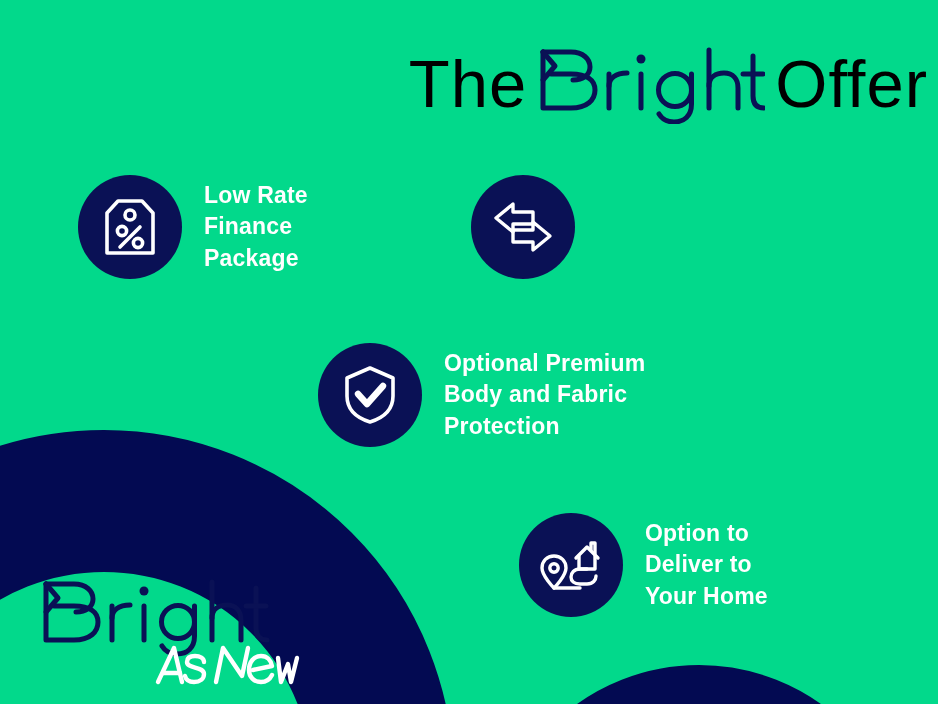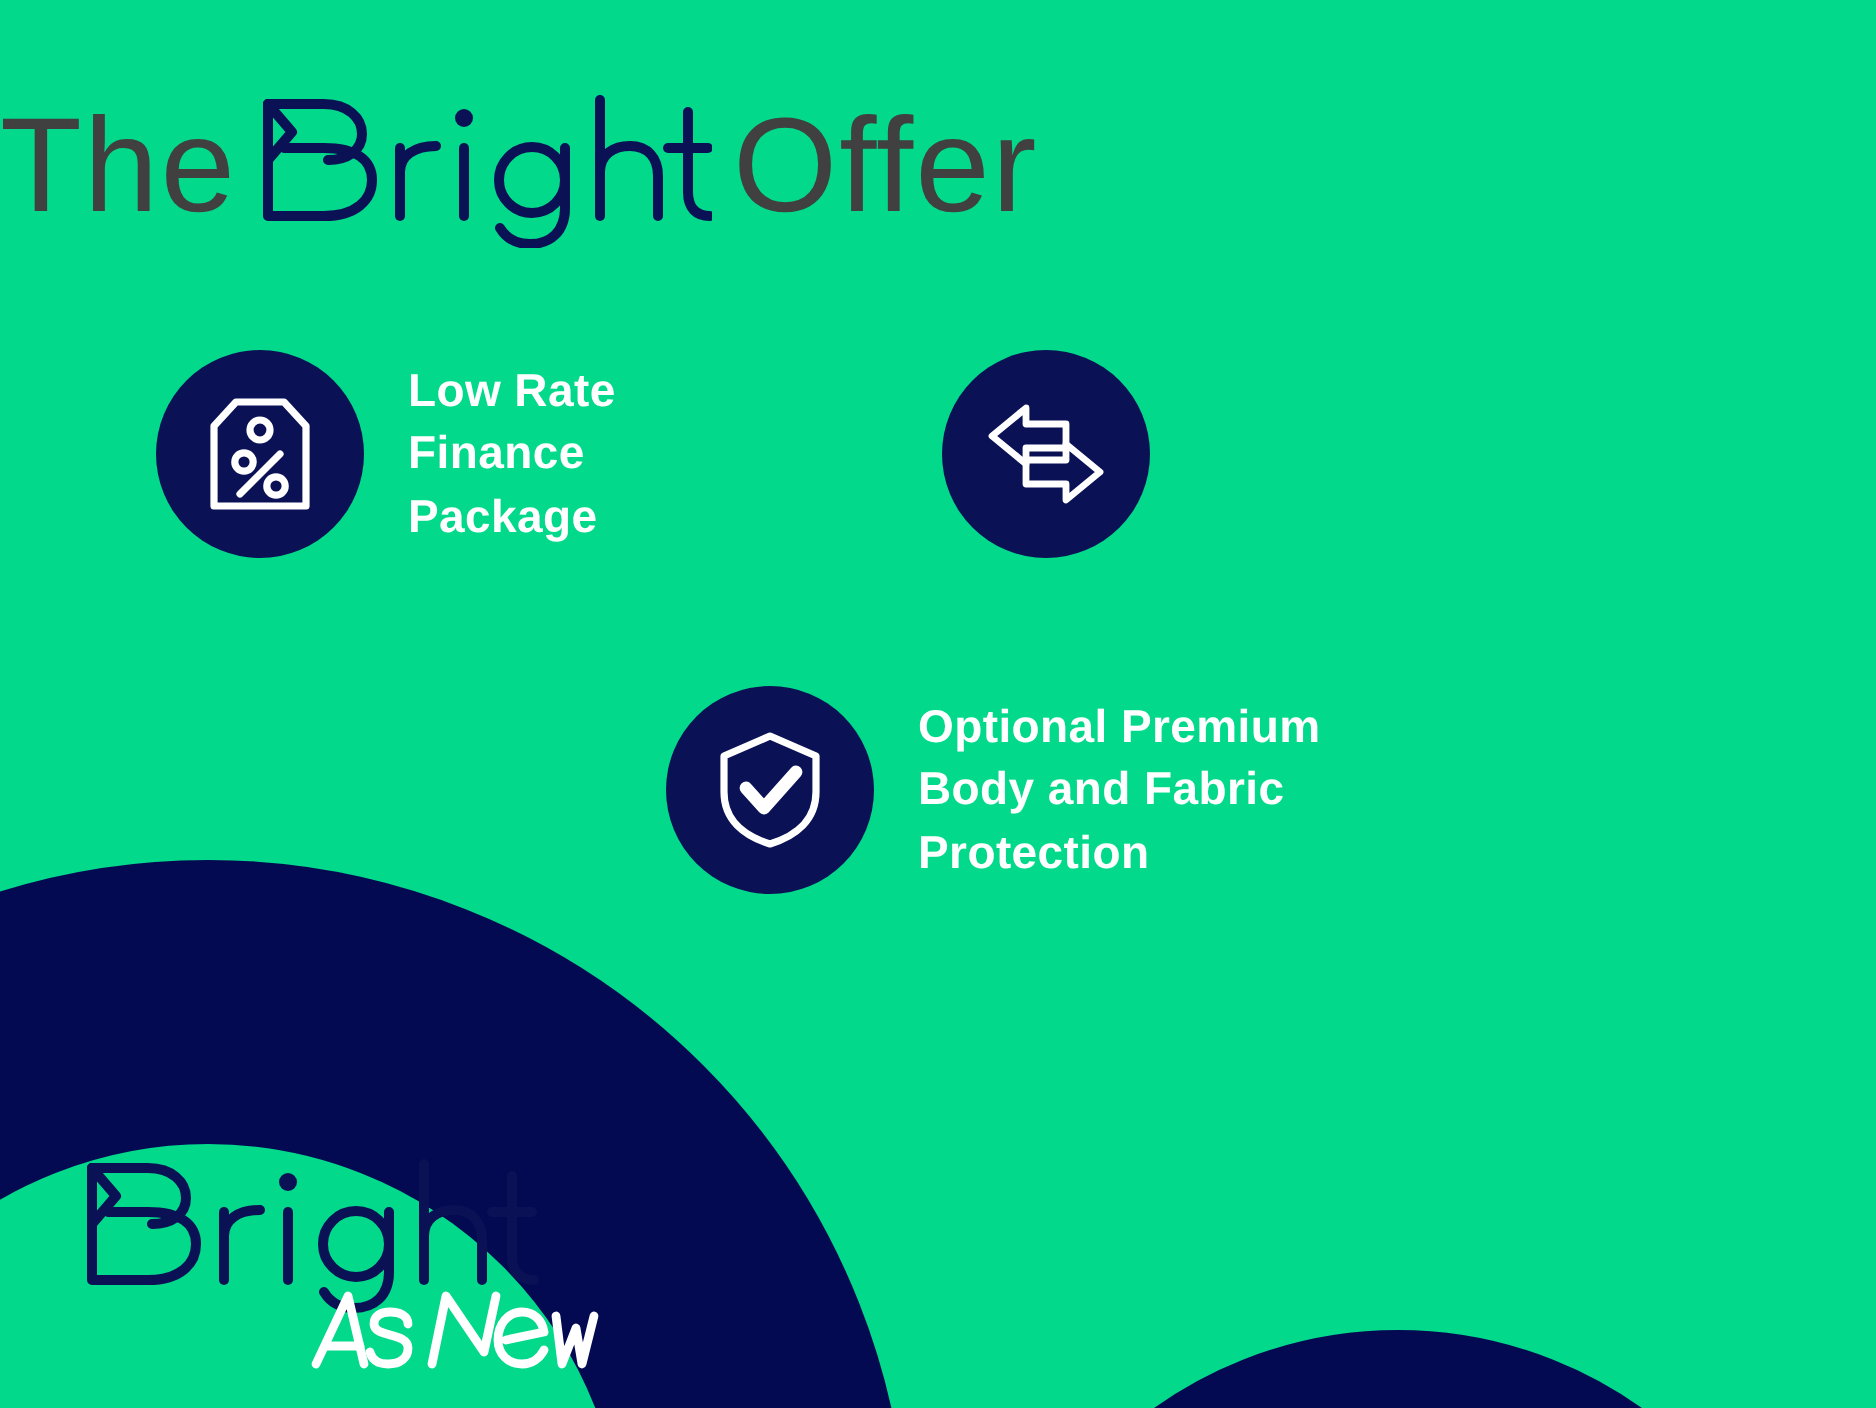--- a/index.html
+++ b/index.html
@@ -36,26 +36,26 @@
     width:420px;height:420px;
     border-radius:50%;
     border:120px solid #030a52;
     box-sizing:border-box;
   }
 
   
   .headline{
     position:absolute;
     top:44px;left:0;width:928px;
-    text-align:left;
+    text-align:right;
     white-space:nowrap;
     font-size:67px;
     font-weight:300;
     letter-spacing:1px;
-    color:#404040;
+    color:#000000;
     line-height:1;
   }
   .headline .word{vertical-align:middle;}
   .headline .brand-mark{
     display:inline-block;
     vertical-align:middle;
     margin:0 10px;
     position:relative;
     top:2px;
   }
@@ -63,21 +63,21 @@
 
   
   .feature{
     position:absolute;
     display:flex;
     align-items:center;
     gap:22px;
   }
   .f1{left:78px;top:175px;}
   .f2{left:471px;top:175px;}
-  .f3{left:333px;top:343px;}
+  .f3{left:318px;top:343px;}
   .f4{left:519px;top:513px;}
 
   .badge{
     width:104px;height:104px;
     flex:0 0 104px;
     border-radius:50%;
     background:#0a1155;
     display:flex;align-items:center;justify-content:center;
   }
   .badge svg{display:block;}
@@ -170,20 +170,41 @@
           <path d="M27 3 L50 13 L50 31 C50 45 40 53 27 57 C14 53 4 45 4 31 L4 13 Z"></path>
           <path d="M15 29 L24 39 L40 21" stroke-width="6.4"></path>
         </svg>
       </span>
     </div>
     <div class="feature-text">Optional Premium
 Body and Fabric
 Protection</div>
   </div>
 
+  <div class="feature f4">
+    <div class="badge">
+      <span>
+        <svg width="62" height="58" viewBox="0 0 62 58" fill="none" stroke="#ffffff" stroke-width="3.4" stroke-linejoin="round" stroke-linecap="round">
+
+          <path d="M14 20 C21 20 26 25 26 32 C26 40 14 52 14 52 C14 52 2 40 2 32 C2 25 7 20 14 20 Z"></path>
+          <circle cx="14" cy="32" r="4.2"></circle>
+
+          <path d="M36 22 L47 11 L58 22"></path>
+          <path d="M39 20 L39 33 L55 33 L55 20"></path>
+          <path d="M51 14 L51 7 L55 7 L55 18"></path>
+
+          <path d="M47 33 L40 33 C34 33 31 37 31 41 C31 45 34 48 40 48 L47 48 C53 48 56 44 56 40"></path>
+          <path d="M14 52 L40 52"></path>
+        </svg>
+      </span>
+    </div>
+    <div class="feature-text">Option to
+Deliver to
+Your Home</div>
+  </div>
 
   <div class="logo">
     <svg width="260" height="108" viewBox="0 0 260 108" fill="none">
 
       <g stroke="#0a1155" stroke-width="5" fill="none" stroke-linecap="round" stroke-linejoin="round">
         <path d="M6 6 L6 62 L34 62 C50 62 58 54 58 44 C58 34 50 28 34 28 L14 28"></path>
         <path d="M6 6 L34 6 C46 6 53 13 53 21 C53 29 46 34 36 34"></path>
         <path d="M6 6 L18 20 L6 34"></path>
         <path d="M72 28 L72 62"></path>
         <path d="M72 40 C72 32 79 27 90 27"></path>

